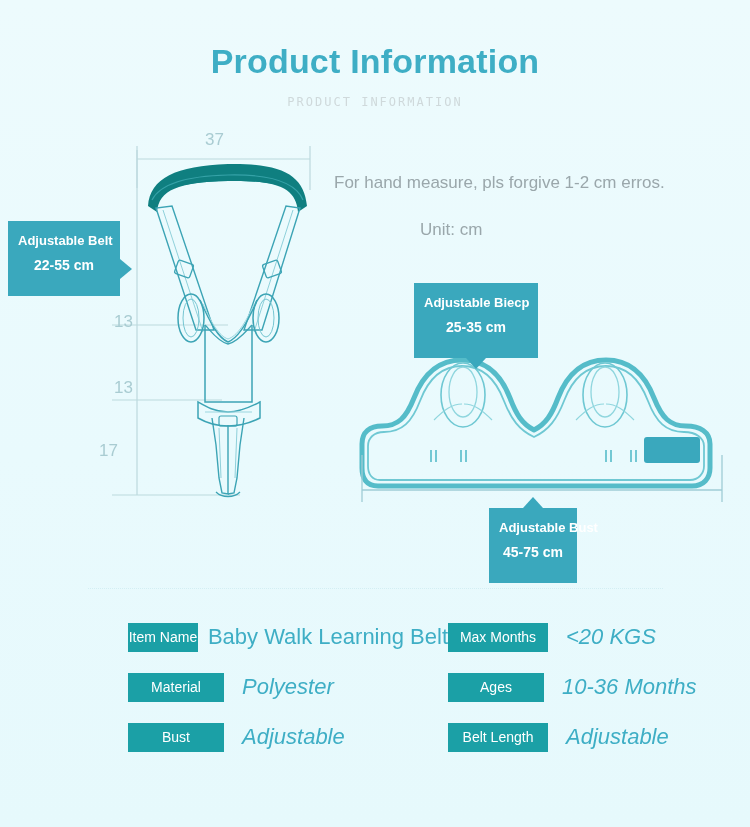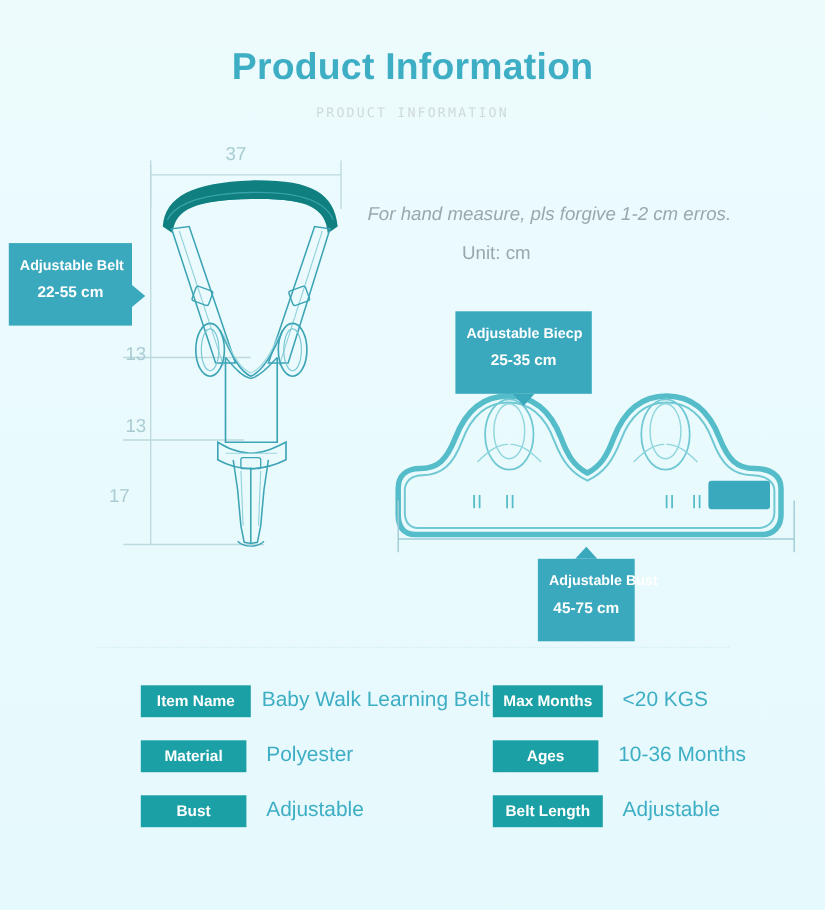--- a/index.html
+++ b/index.html
@@ -43,21 +43,21 @@
     font-family: "DejaVu Sans Mono", monospace;
   }
 
   
   .note-line {
     position: absolute;
     color: #9aa7ab;
     font-size: 17px;
     white-space: nowrap;
   }
-  .note-1 { left: 334px; top: 185px; font-style: italic; }
+  .note-1 { left: 334px; top: 173px; }
   .note-2 { left: 420px; top: 220px; }
 
   
   .callout {
     position: absolute;
     background: #3aa8bd;
     color: #ffffff;
     text-align: center;
     font-size: 13px;
     font-weight: bold;
@@ -133,37 +133,37 @@
   .spec-cell {
     display: flex;
     align-items: center;
   }
   .spec-cell.left  { width: 320px; margin-left: 128px; }
   .spec-cell.right { width: 290px; }
   .badge {
     background: #1ba0a6;
     color: #ffffff;
     font-size: 14px;
-    font-weight: bold;
+    font-weight: normal;
     text-align: center;
     padding: 4px 0;
     height: 21px;
     line-height: 21px;
     box-sizing: content-box;
     white-space: nowrap;
   }
   .badge.w-long  { width: 100px; }
   .badge.w-med   { width: 96px; }
   .spec-value {
     color: #3eaec5;
-    font-size: 19px;
+    font-size: 22px;
     margin-left: 10px;
     white-space: nowrap;
   }
-  .spec-value.pad-more { margin-left: 18px; }
+  .spec-value.pad-more { margin-left: 18px; font-style: italic; }
 
   
   .dim-label {
     position: absolute;
     color: #a9ccd2;
     font-size: 17px;
   }
   svg.art { position: absolute; left: 0; top: 0; }
 </style>
 </head>

